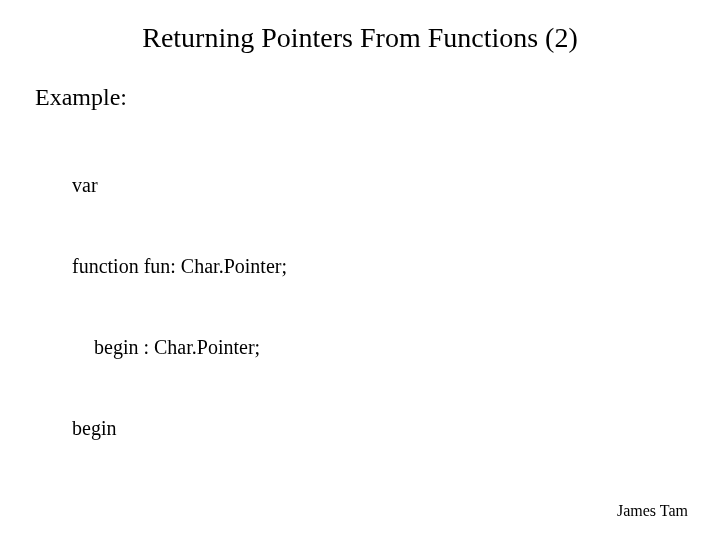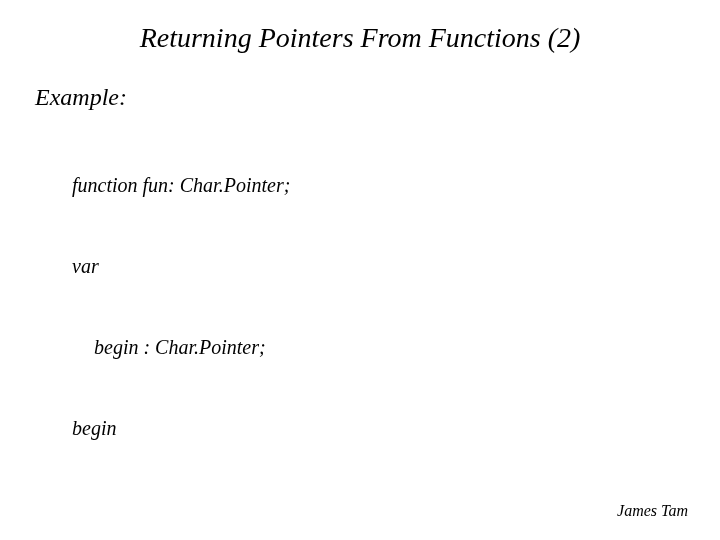--- a/index.html
+++ b/index.html
@@ -10,21 +10,20 @@
     background: #ffffff;
     font-family: "Times New Roman", Times, serif;
     color: #000000;
     position: relative;
   }
   .slide {
     width: 720px;
     height: 540px;
     position: relative;
     box-sizing: border-box;
-    font-style: italic;
   }
   .title {
     position: absolute;
     top: 22px;
     left: 0;
     width: 720px;
     text-align: center;
     font-size: 28px;
     font-weight: normal;
   }
@@ -54,22 +53,22 @@
 </head>
 <body>
 
 <div class="slide">
 
   <div class="title">Returning Pointers From Functions (2)</div>
 
   <div class="section-label">Example:</div>
 
   <div class="code-block">
+    <div>var</div>
     <div>function fun: Char.Pointer;</div>
-    <div>var</div>
     <div class="indent1">begin : Char.Pointer;</div>
     <div>begin</div>
     
     
     
   </div>
 
   <div class="author">James Tam</div>
 
 </div>

